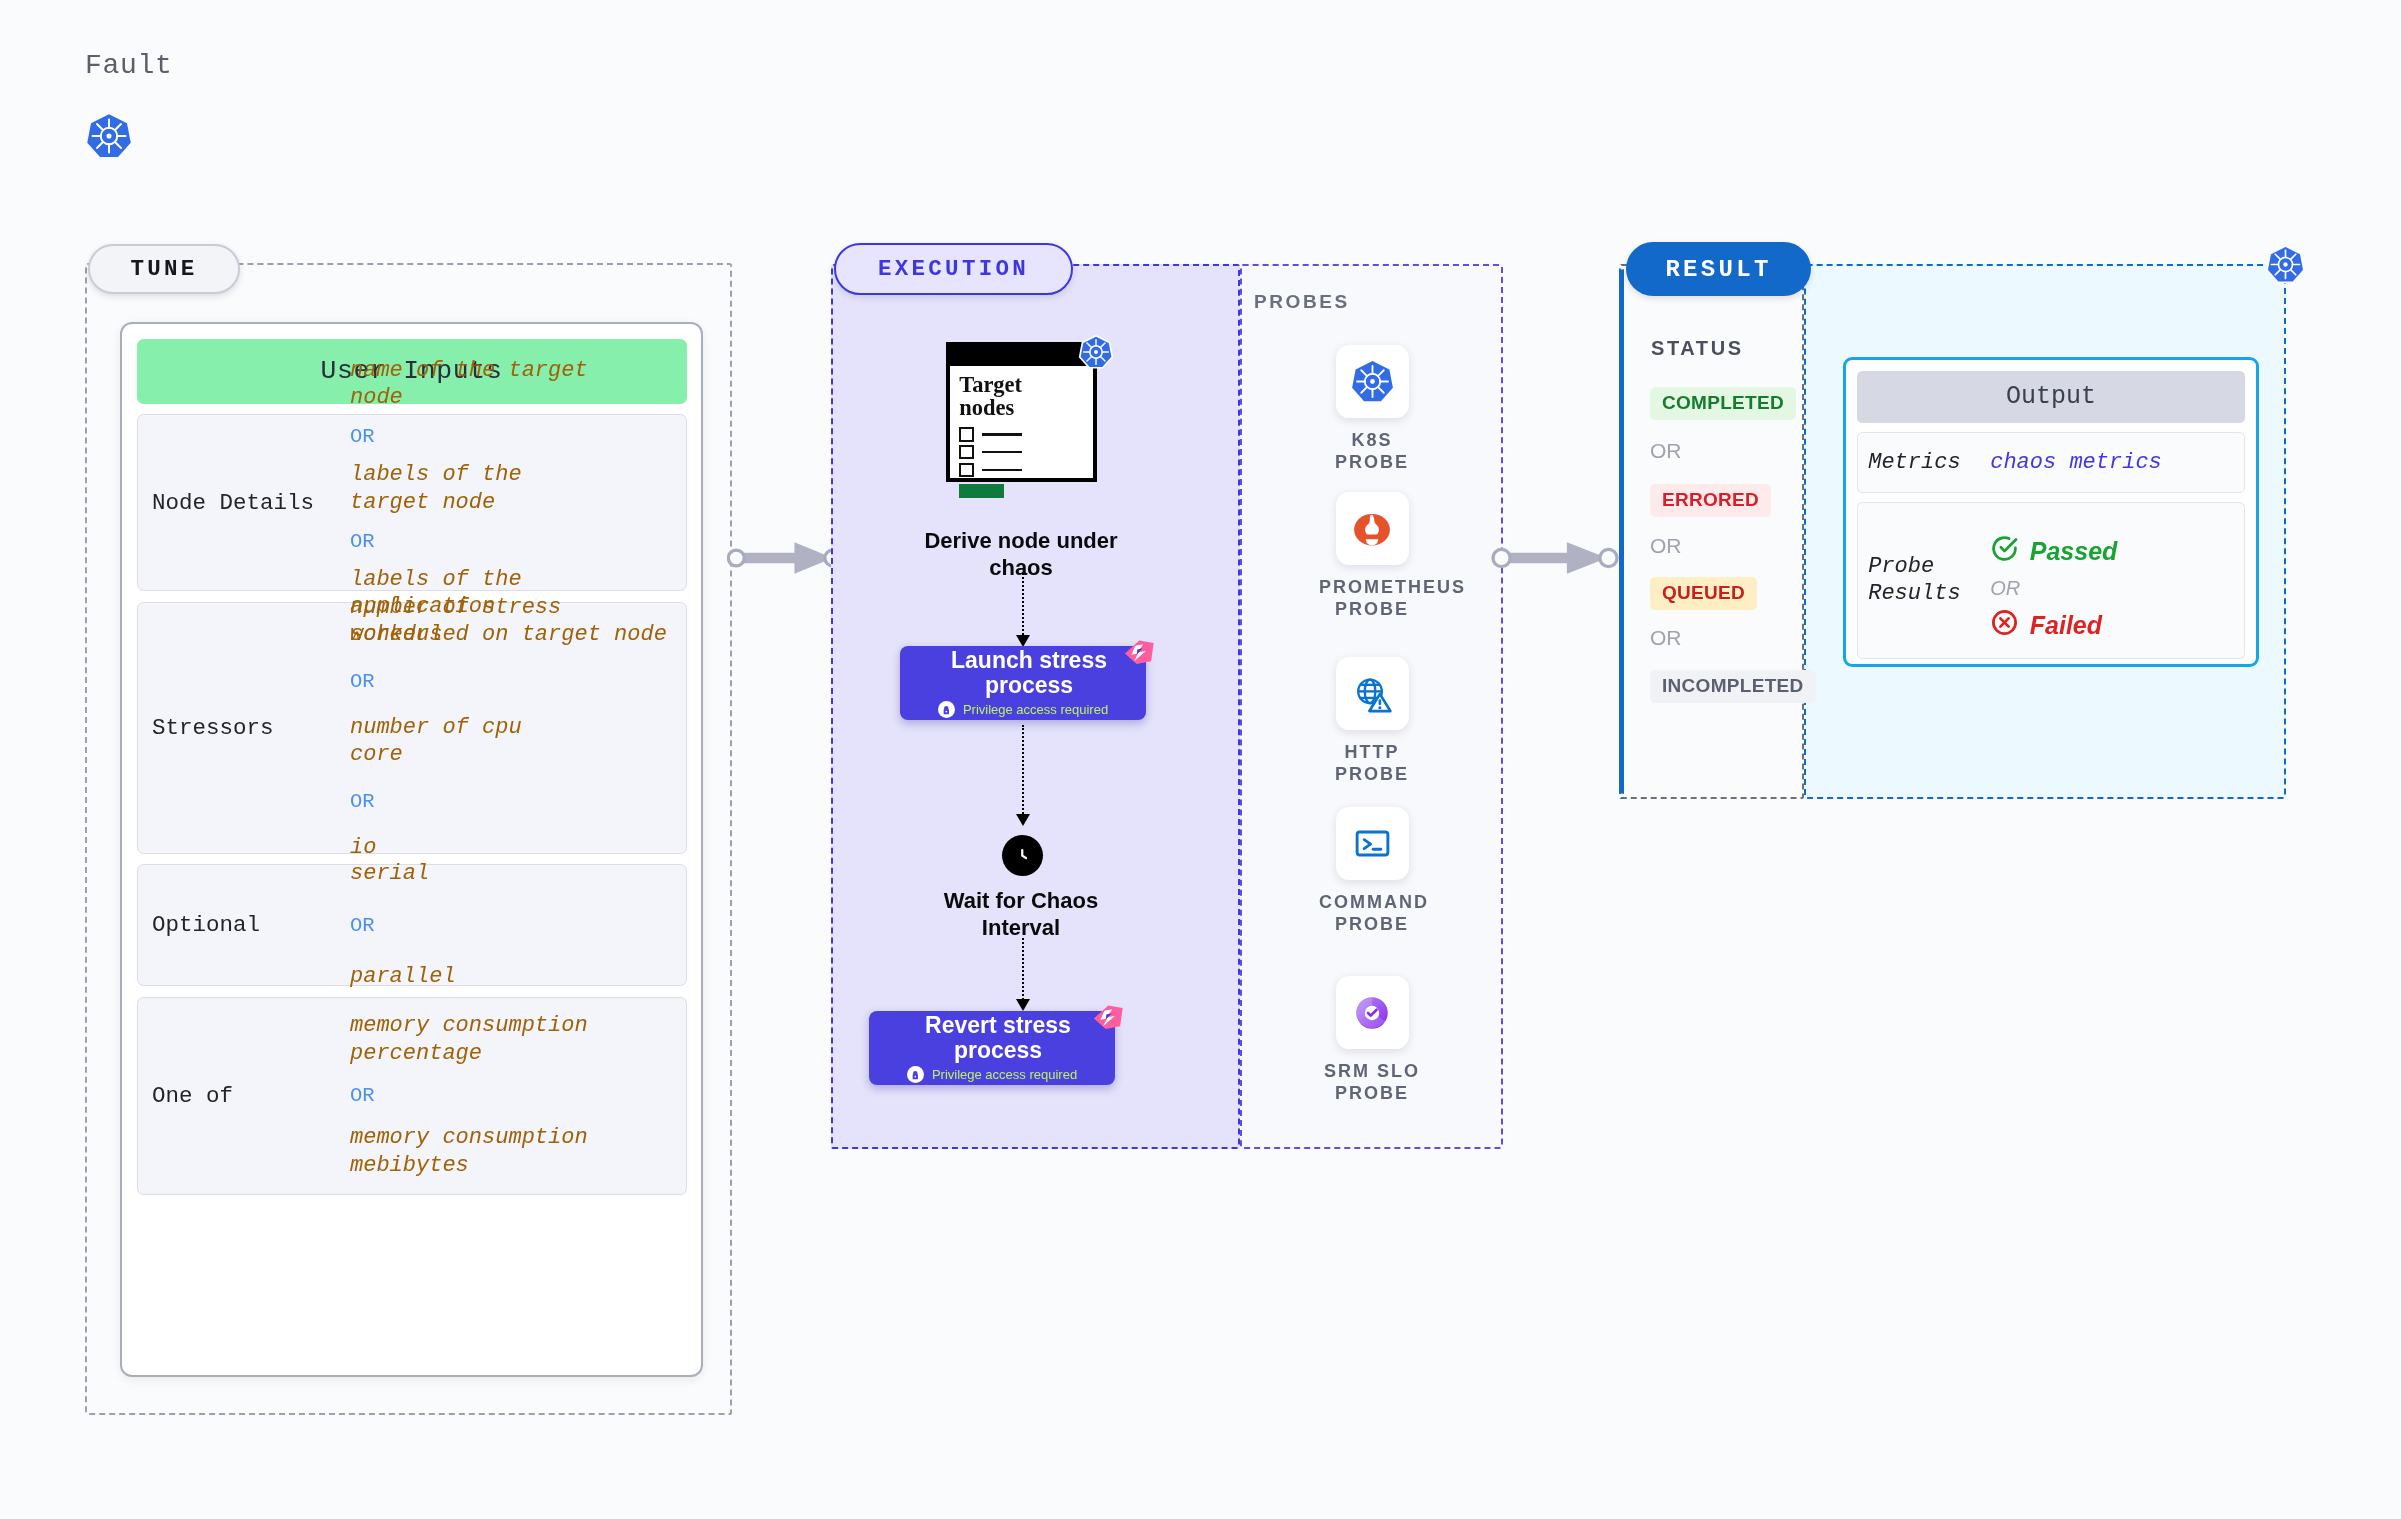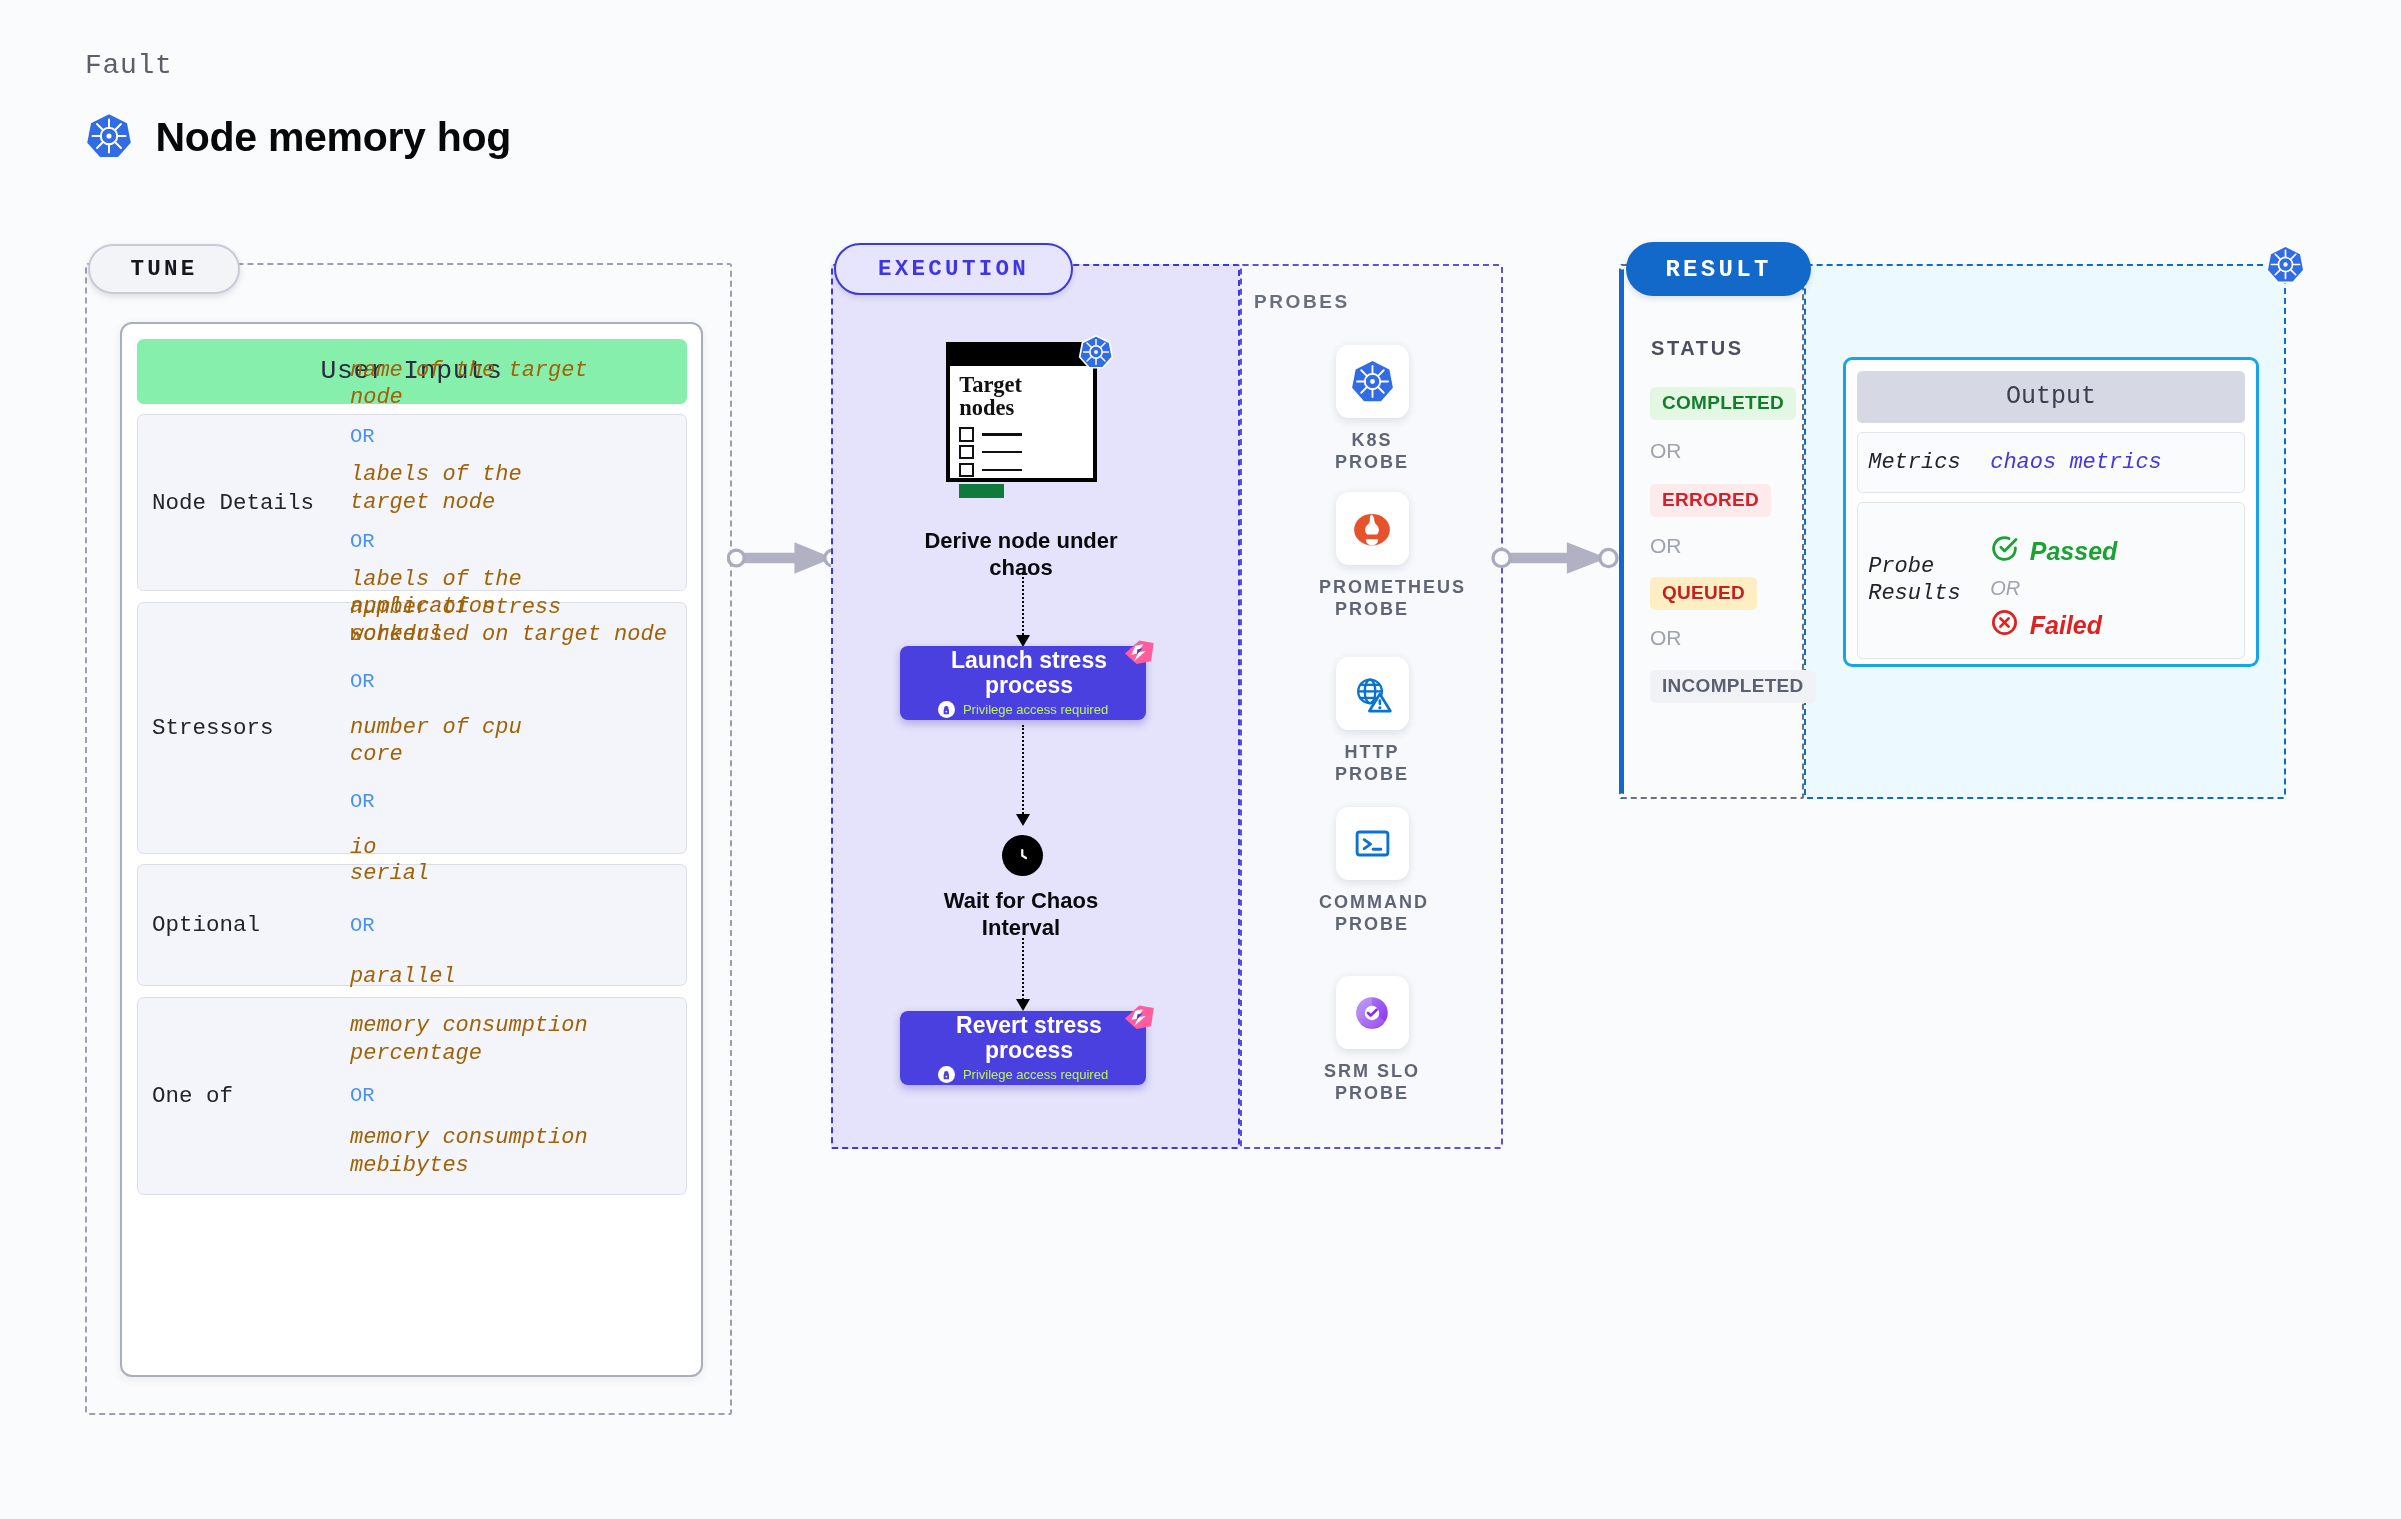--- a/index.html
+++ b/index.html
@@ -220,21 +220,20 @@
         <line x1="32" y1="43" x2="32" y2="54"></line>
         <line x1="10" y1="32" x2="21" y2="32"></line>
         <line x1="43" y1="32" x2="54" y2="32"></line>
         <line x1="16" y1="16" x2="24" y2="24"></line>
         <line x1="40" y1="40" x2="48" y2="48"></line>
         <line x1="48" y1="16" x2="40" y2="24"></line>
         <line x1="24" y1="40" x2="16" y2="48"></line>
       </g>
     </svg>
   </span>
-  <span id="fault-title">Node memory hog</span>
 </div>
 
 <div class="dashed-box" id="tune-box"></div>
 <div class="pill" id="tune-pill">TUNE</div>
 
 <div id="user-inputs-card">
   <div id="user-inputs-head">User Inputs</div>
 
   <div class="ui-row" style="height:177px;">
     <div class="ui-label">Node Details</div>
@@ -366,21 +365,21 @@
   <svg width="22.5" height="22.5" viewBox="0 0 24 24" fill="none" stroke="#fff" stroke-width="2.4" stroke-linecap="round">
     <path d="M12 6.5v6l4 2.5"></path>
   </svg>
 </div>
 <div class="node-caption" style="left:910px;top:888px;width:222px;">Wait for Chaos
 Interval</div>
 
 <div class="conn" style="left:1022px;top:938px;height:66px;"></div>
 <div class="arrowhead" style="left:1016px;top:999px;"></div>
 
-<div class="proc-box" style="left:900px;top:1011px;">
+<div class="proc-box" style="left:869px;top:1011px;">
   <span class="ribbon">
     <svg width="34" height="26.4" viewBox="0 0 52 40">
       <path d="M6 22 L28 2 L50 6 L46 34 L24 38 Z" fill="#ff5d9e"></path>
       <path d="M22 10 L34 8 L26 20 L38 18 L20 34 L26 22 L16 24 Z" fill="#ffffff"></path>
       <path d="M25 16 L33 14 L24 24 Z" fill="#3f37dd"></path>
     </svg>
   </span>
   <div class="proc-title">Revert stress
 process</div>
   <div class="priv">

